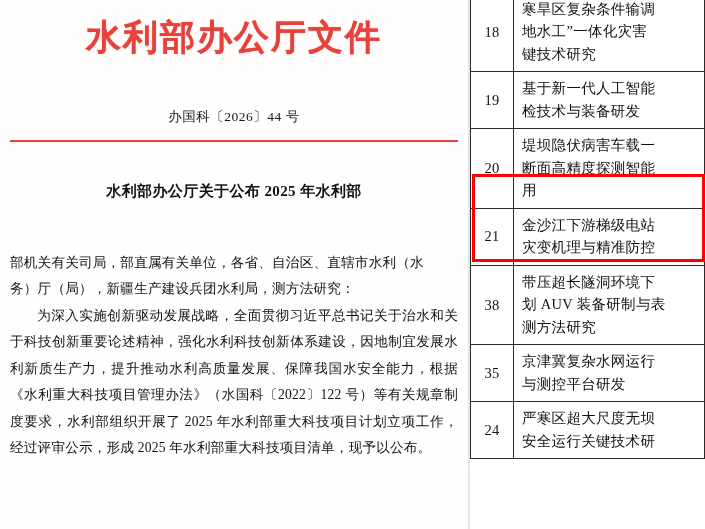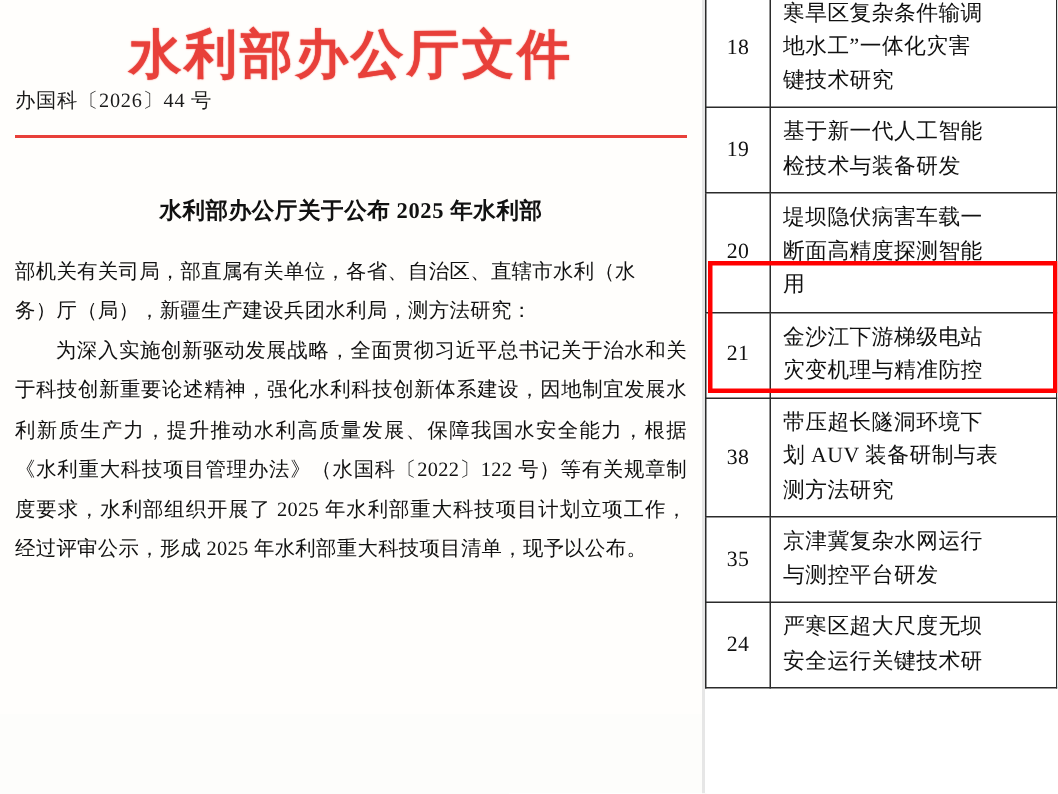--- a/index.html
+++ b/index.html
@@ -39,42 +39,43 @@
     color: #e8403a;
     font-family: "DejaVu Serif", serif;
     font-weight: bold;
     font-size: 35px;
     letter-spacing: 2px;
     line-height: 1.2;
     text-shadow: 0 0 1px #e8403a;
     white-space: nowrap;
   }
   .doc-number {
-    text-align: left;
+    margin-top: 50px;
+    text-align: center;
     font-size: 13.5px;
     letter-spacing: 0.5px;
     color: #1a1a1a;
   }
   .red-rule {
     margin-top: 14px;
     height: 2px;
     background: #e8403a;
     width: 100%;
   }
   .doc-heading {
     margin-top: 36px;
     text-align: center;
     font-weight: bold;
     font-size: 15px;
     line-height: 1.85;
     letter-spacing: 0.4px;
     color: #111;
   }
   .doc-body {
-    margin-top: 12px;
+    margin-top: 44px;
     font-size: 13.6px;
     line-height: 1.95;
     letter-spacing: 0.2px;
     text-align: justify;
     color: #111;
   }
   .doc-body p {
     margin: 0;
   }
   .doc-body p.indent {

